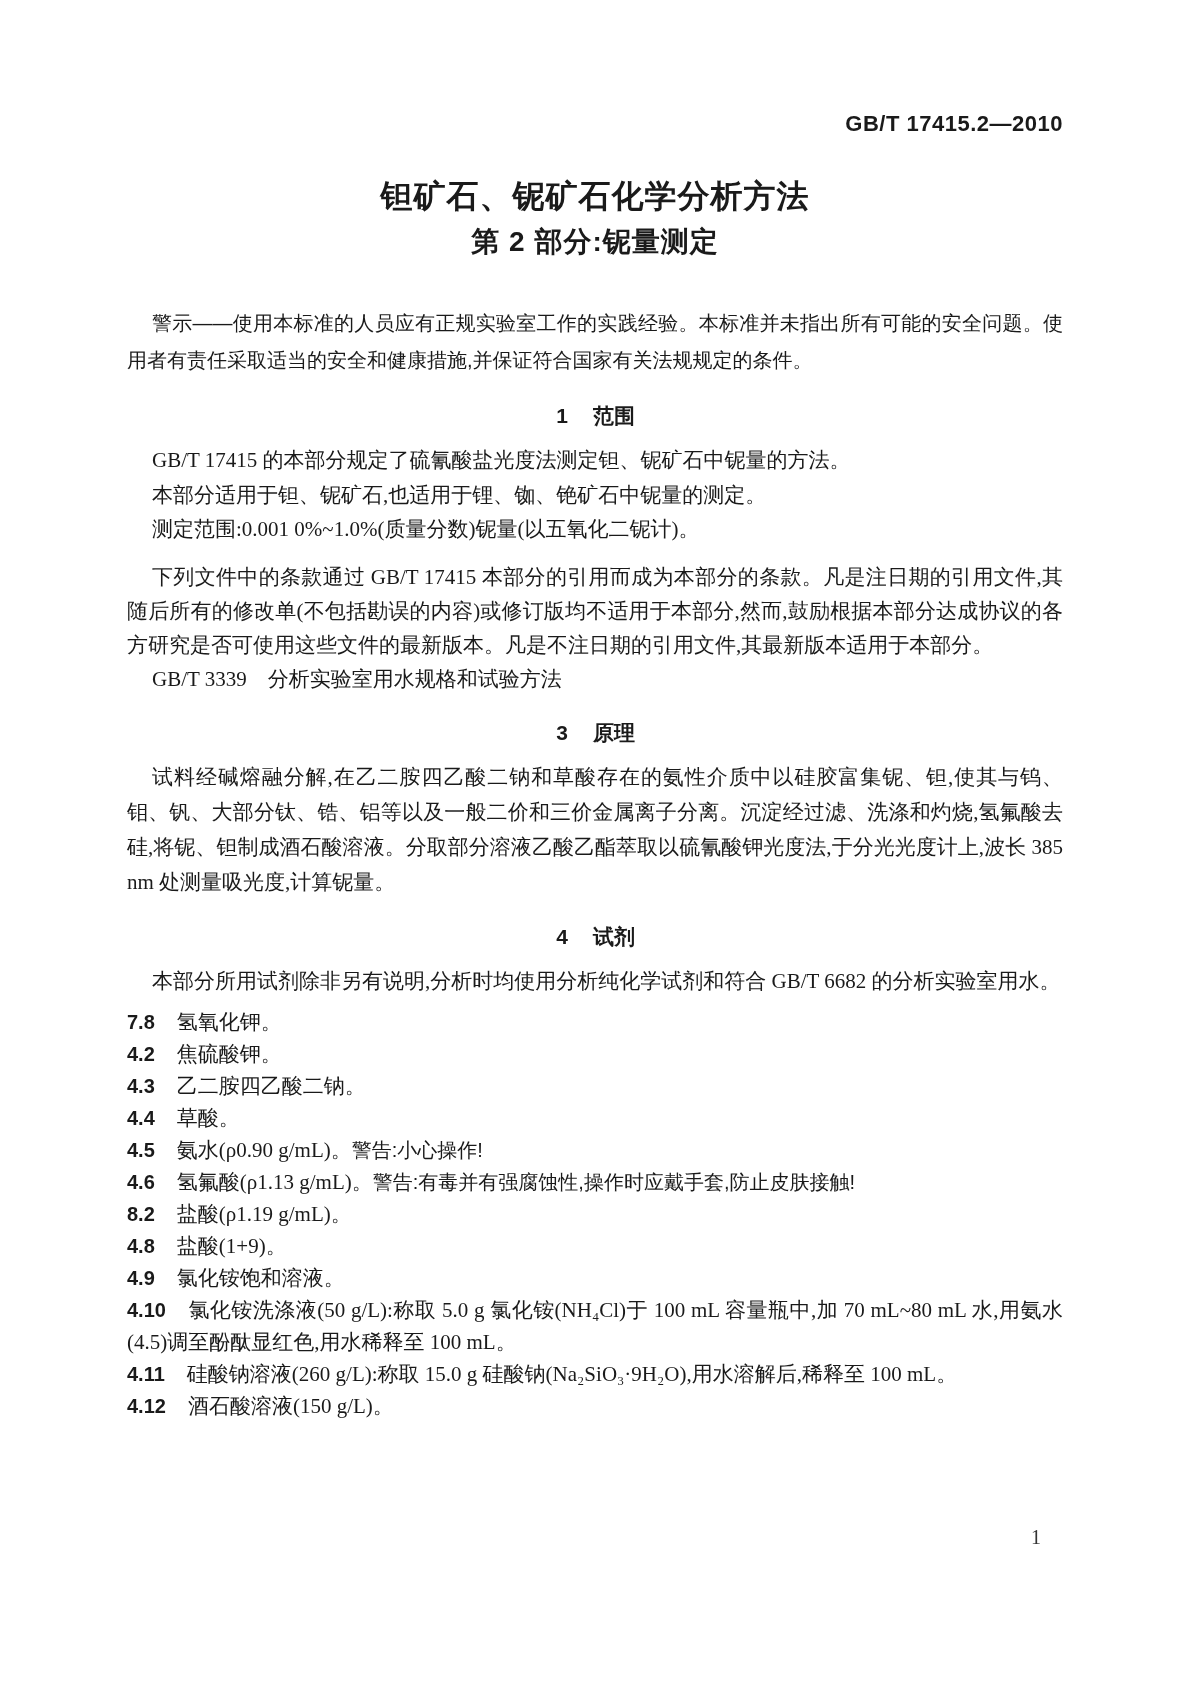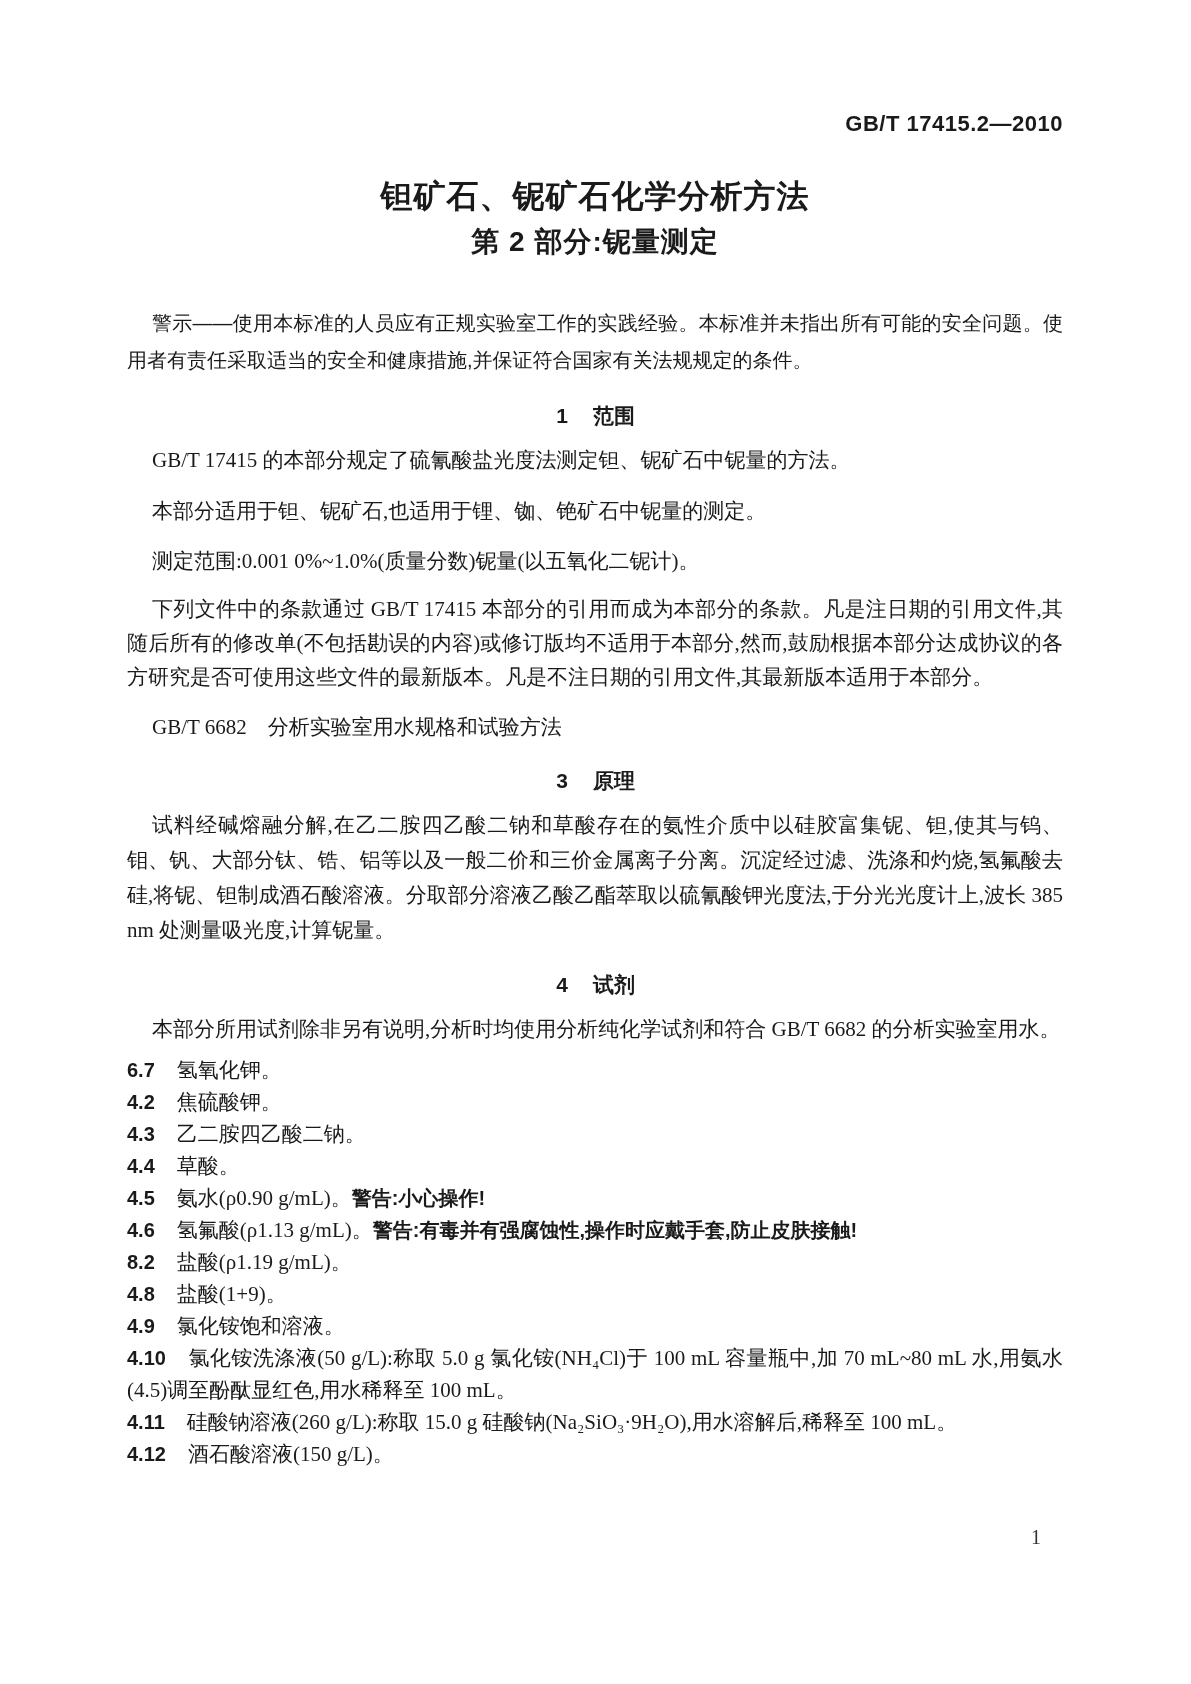--- a/index.html
+++ b/index.html
@@ -47,38 +47,38 @@
     line-height: 26px;
     text-align: center;
   }
   .sec-heading .sec-num { display: inline-block; min-width: 14px; margin-right: 24px; }
   p.body {
     margin: 14px 0 0 0;
     font-size: 21px;
     line-height: 35px;
     text-align: justify;
   }
-  p.body.tight { margin-top: 16px; line-height: 34px; }
+  p.body.tight { margin-top: 0; line-height: 34px; }
   p.body.lh34 { line-height: 34px; }
   .indent { text-indent: 25px; }
   .reagent-list { margin-top: 7px; }
   .item {
     font-size: 21px;
     line-height: 32px;
     text-align: justify;
   }
   .item-num {
     font-family: "Liberation Sans", "DejaVu Sans", sans-serif;
     font-weight: bold;
     font-size: 20px;
     margin-right: 22px;
   }
   .item-warning {
     font-family: "Liberation Sans", "DejaVu Sans", sans-serif;
-    font-weight: bold;
+    font-weight: normal;
     font-size: 20px;
   }
   .page-number {
     position: absolute;
     top: 1526px;
     right: 150px;
     font-size: 20px;
     color: #333;
   }
 </style>
@@ -97,35 +97,35 @@
   <p class="warning">警示——使用本标准的人员应有正规实验室工作的实践经验。本标准并未指出所有可能的安全问题。使用者有责任采取适当的安全和健康措施,并保证符合国家有关法规规定的条件。</p>
 
   <div class="sec-heading">
     <span class="sec-num">1</span><span>范围</span>
   </div>
   <p class="body indent">GB/T 17415 的本部分规定了硫氰酸盐光度法测定钽、铌矿石中铌量的方法。</p>
   <p class="body tight indent">本部分适用于钽、铌矿石,也适用于锂、铷、铯矿石中铌量的测定。</p>
   <p class="body tight indent">测定范围:0.001 0%~1.0%(质量分数)铌量(以五氧化二铌计)。</p>
 
   <p class="body lh34 indent">下列文件中的条款通过 GB/T 17415 本部分的引用而成为本部分的条款。凡是注日期的引用文件,其随后所有的修改单(不包括勘误的内容)或修订版均不适用于本部分,然而,鼓励根据本部分达成协议的各方研究是否可使用这些文件的最新版本。凡是不注日期的引用文件,其最新版本适用于本部分。</p>
-  <p class="body tight indent">GB/T 6682　分析实验室用水规格和试验方法</p>
+  <p class="body tight indent">GB/T 3339　分析实验室用水规格和试验方法</p>
 
   <div class="sec-heading">
     <span class="sec-num">3</span><span>原理</span>
   </div>
   <p class="body indent">试料经碱熔融分解,在乙二胺四乙酸二钠和草酸存在的氨性介质中以硅胶富集铌、钽,使其与钨、钼、钒、大部分钛、锆、铝等以及一般二价和三价金属离子分离。沉淀经过滤、洗涤和灼烧,氢氟酸去硅,将铌、钽制成酒石酸溶液。分取部分溶液乙酸乙酯萃取以硫氰酸钾光度法,于分光光度计上,波长 385 nm 处测量吸光度,计算铌量。</p>
 
   <div class="sec-heading">
     <span class="sec-num">4</span><span>试剂</span>
   </div>
   <p class="body indent">本部分所用试剂除非另有说明,分析时均使用分析纯化学试剂和符合 GB/T 6682 的分析实验室用水。</p>
 
   <div class="reagent-list">
     <div class="item">
-      <span class="item-num">6.7</span><span>氢氧化钾。</span>
+      <span class="item-num">7.8</span><span>氢氧化钾。</span>
     </div>
     <div class="item">
       <span class="item-num">4.2</span><span>焦硫酸钾。</span>
     </div>
     <div class="item">
       <span class="item-num">4.3</span><span>乙二胺四乙酸二钠。</span>
     </div>
     <div class="item">
       <span class="item-num">4.4</span><span>草酸。</span>
     </div>

